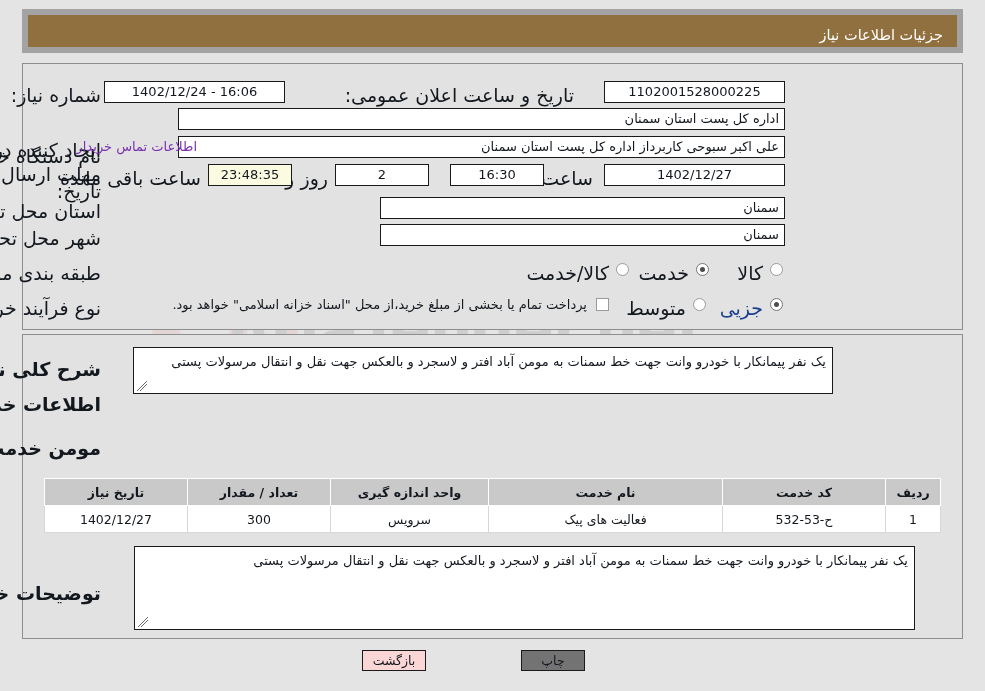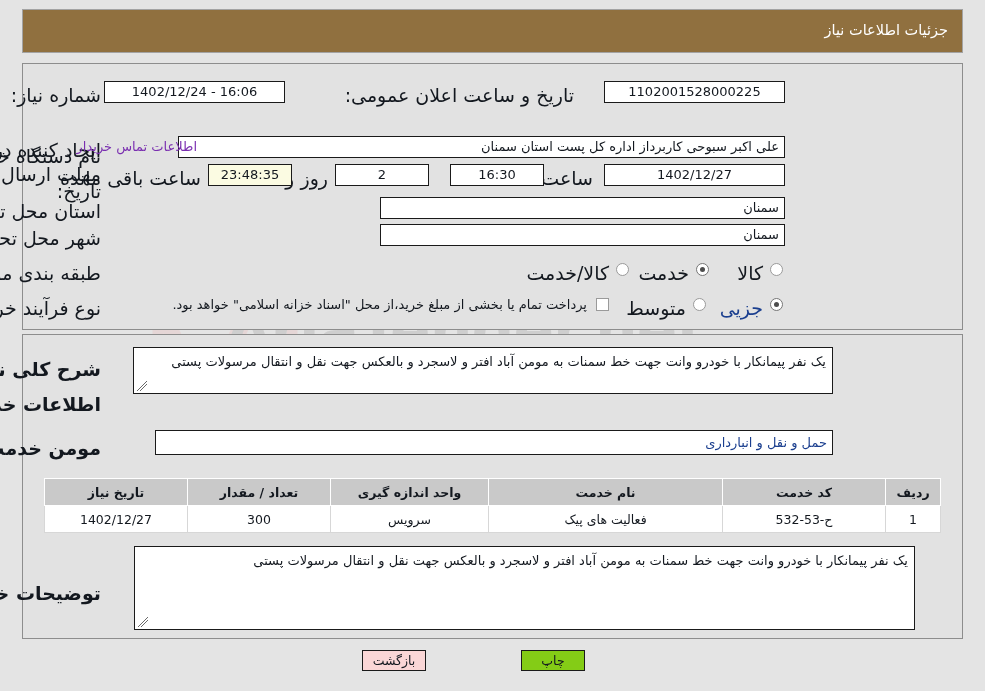--- a/index.html
+++ b/index.html
@@ -47,21 +47,21 @@
     left: 140px; top: 170px;
     width: 130px; height: 135px;
   }
 
   
   .header-bar {
     position: absolute;
     left: 22px; top: 9px;
     width: 941px; height: 44px;
     background: #90703f;
-    border: 1px solid #a3a3a3;
+    border: 6px solid #a3a3a3;
     box-sizing: border-box;
     z-index: 4;
   }
   .header-title {
     position: absolute;
     right: 14px; top: 12px;
     color: #ffffff;
     font-size: 14.5px;
   }
 
@@ -213,21 +213,21 @@
     box-sizing: border-box;
     border: 1px solid #1a1a1a;
     font-size: 12.5px;
     color: #13181f;
     font-family: "DejaVu Sans", "Liberation Sans", sans-serif;
     line-height: 19px;
     text-align: center;
     cursor: pointer;
     z-index: 5;
   }
-  .btn-print { background: #84cc16; }
+  .btn-print { background: #737373; }
   .btn-back { background: #fad6d6; }
 </style>
 </head>
 <body>
 
 <div id="page">
 
   <div class="watermark">
     <svg class="wm-shield" viewBox="0 0 150 160">
       <path d="M75 6 L142 30 V88 C142 124 110 146 75 156 C40 146 8 124 8 88 V30 Z" fill="none" stroke="#e8b9b9" stroke-width="11"></path>
@@ -244,20 +244,21 @@
 
   <div class="panel panel-top"></div>
 
   <div class="lbl" style="right:884px; top:84px;">شماره نیاز:</div>
   <div class="fld" style="right:200px; top:81px; width:181px;">1102001528000225</div>
 
   <div class="lbl" style="right:411px; top:84px;">تاریخ و ساعت اعلان عمومی:</div>
   <div class="fld" style="right:700px; top:81px; width:181px;">16:06 - 1402/12/24</div>
 
   <div class="lbl" style="right:884px; top:111px;margin-top:34px;">نام دستگاه خریدار:</div>
+  <div class="fld ta-right" style="right:200px; top:108px; width:607px;">اداره کل پست استان سمنان</div>
 
   <div class="lbl" style="right:884px; top:139px;">ایجاد کننده درخواست:</div>
   <div class="fld ta-right" style="right:200px; top:136px; width:607px;">علی اکبر سبوحی کاربرداز اداره کل پست استان سمنان</div>
   <div class="link" style="right:788px; top:139px;">اطلاعات تماس خریدار</div>
 
   <div class="lbl" style="right:884px; top:163px;">مهلت ارسال پاسخ: تا</div>
   <div class="lbl" style="right:884px; top:180px;">تاریخ:</div>
   <div class="fld" style="right:200px; top:164px; width:181px;">1402/12/27</div>
   <div class="lbl" style="right:392px; top:167px;">ساعت</div>
   <div class="fld" style="right:441px; top:164px; width:94px;">16:30</div>
@@ -294,21 +295,20 @@
   <div class="ta" style="right:152px; top:347px; width:700px; height:47px;">
     <span>یک نفر پیمانکار با خودرو وانت جهت خط سمنات به مومن آباد افتر و لاسجرد  و بالعکس جهت نقل و انتقال مرسولات پستی</span>
     <svg class="grip" viewBox="0 0 12 12">
       <path d="M1 11 L11 1 M4 11 L11 4" stroke="#6a6a6a" stroke-width="1" fill="none"></path>
     </svg>
   </div>
 
   <div class="lbl lbl-b" style="right:884px; top:393px;">اطلاعات خدمات مورد نیاز</div>
 
   <div class="lbl lbl-b" style="right:884px; top:437px;">مومن خدمت:</div>
-  <div class="fld ta-right blue-txt" style="right:152px; top:430px; width:678px; height:25px; line-height:23px;">حمل و نقل و انبارداری</div>
 
   <table class="tbl">
     <thead>
       <tr>
         <th style="width:42px;">ردیف</th>
         <th style="width:150px;">کد خدمت</th>
         <th>نام خدمت</th>
         <th style="width:145px;">واحد اندازه گیری</th>
         <th style="width:130px;">تعداد / مقدار</th>
         <th style="width:130px;">تاریخ نیاز</th>

